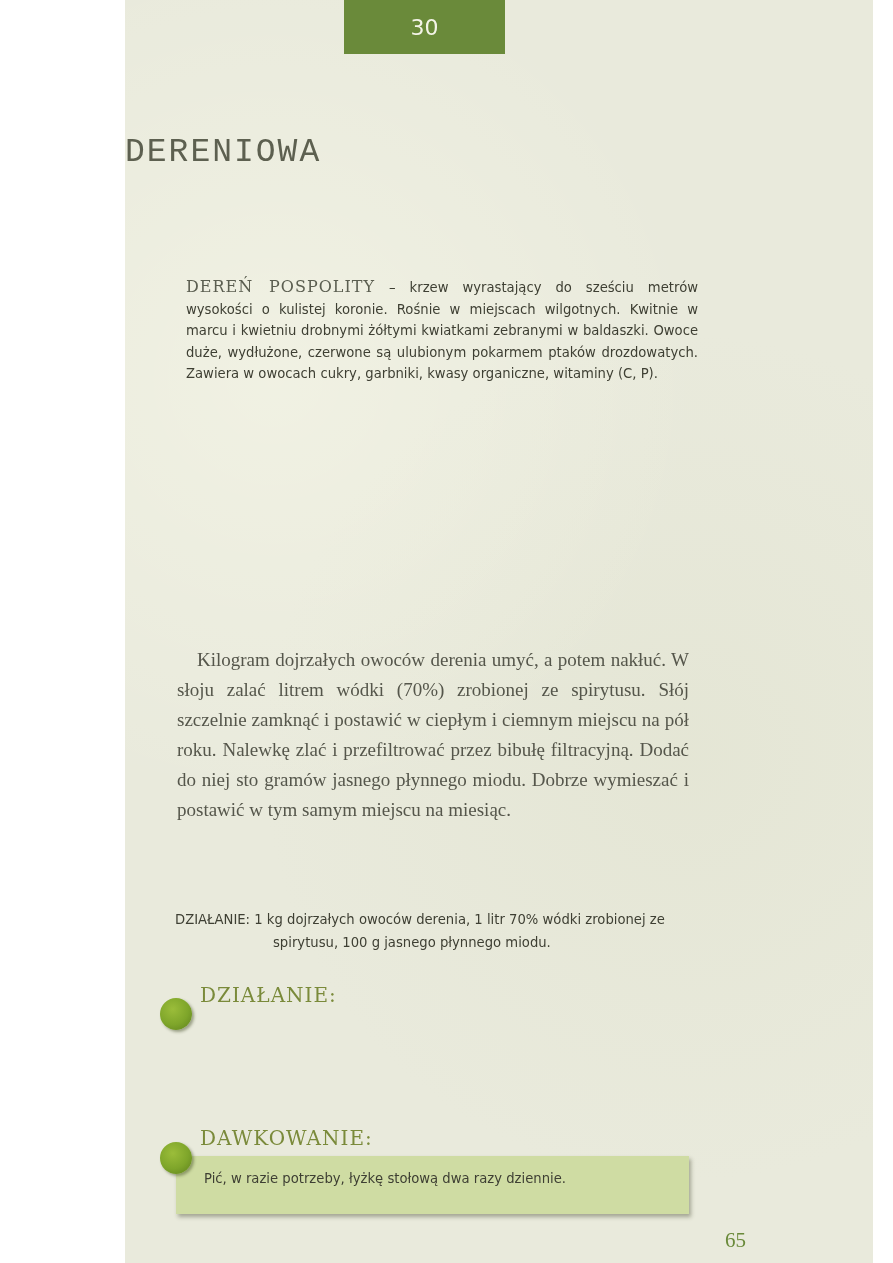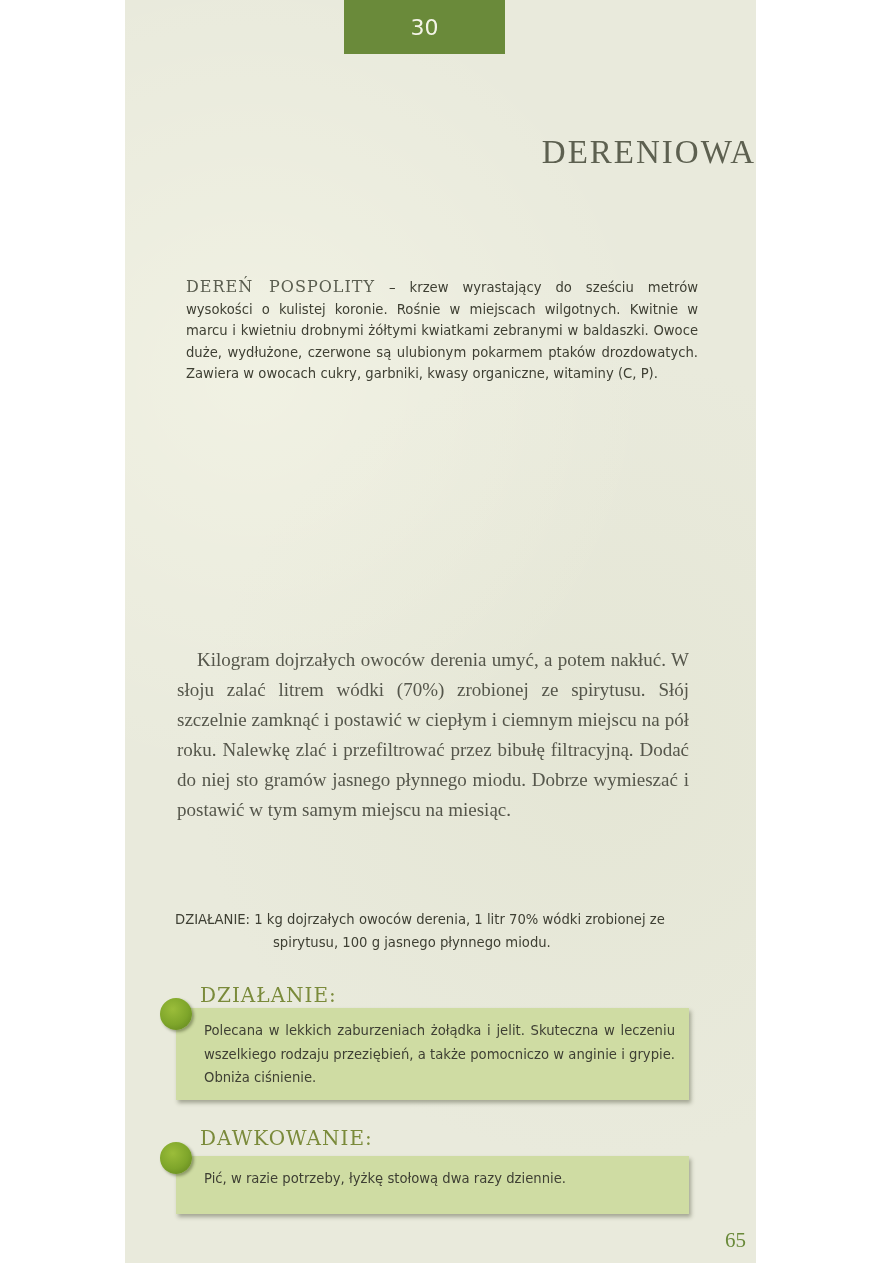--- a/index.html
+++ b/index.html
@@ -1,37 +1,37 @@
 <!DOCTYPE html>
 <html><head>
 <meta charset="utf-8">
 <style>
   html, body { margin:0; padding:0; }
   body { width:893px; height:1263px; background:#ffffff; position:relative; overflow:hidden; }
   .page {
-    position:absolute; left:125px; top:0; width:631px; height:1263px;
+    position:absolute; left:125px; top:0; width:748px; height:1263px;
     background:#e9eadc;
     background-image:
       radial-gradient(circle at 20% 30%, rgba(255,255,240,0.35) 0, rgba(255,255,240,0) 40%),
       radial-gradient(circle at 75% 60%, rgba(220,222,200,0.35) 0, rgba(220,222,200,0) 45%);
   }
   .chapter-tab {
     position:absolute; left:219px; top:0; width:161px; height:54px;
     background:#6a8a3a; color:#f4f4e8;
     font-family:"DejaVu Sans", sans-serif; font-size:22px;
     display:flex; align-items:center; justify-content:center;
   }
   .subtitle {
     position:absolute; left:0; width:100%; top:106px; text-align:center;
     font-family:"DejaVu Serif", serif; font-size:17px; letter-spacing:2px;
     color:#8a9a3e; margin-left:-20px;
   }
   .title {
-    position:absolute; left:0; width:100%; top:134px; text-align:right;
-    font-family:Liberation Serif, serif; font-size:33px; letter-spacing:2px;
+    position:absolute; left:0; width:100%; top:134px; text-align:left;
+    font-family:Liberation Mono, monospace; font-size:33px; letter-spacing:2px;
     color:#5d6050;
   }
   .intro {
     position:absolute; left:52px; top:267px; width:512px;
     font-family:"DejaVu Sans", sans-serif; font-size:13.2px; line-height:21.5px;
     color:#3e3f33; text-align:justify;
   }
   .intro .term {
     font-family:"DejaVu Serif", serif; font-size:16px; letter-spacing:1px; color:#5b5e50;
   }
@@ -82,23 +82,20 @@
     <span class="term">DEREŃ POSPOLITY</span><span> – krzew wyrastający do sześciu metrów wysokości o kulistej koronie. Rośnie w miejscach wilgotnych. Kwitnie w marcu i kwietniu drobnymi żółtymi kwiatkami zebranymi w baldaszki. Owoce duże, wydłużone, czerwone są ulubionym pokarmem ptaków drozdowatych. Zawiera w owocach cukry, garbniki, kwasy organiczne, witaminy (C, P).</span>
   </p>
 
   <p class="recipe" style="margin:0;">Kilogram dojrzałych owoców derenia umyć, a potem nakłuć. W słoju zalać litrem wódki (70%) zrobionej ze spirytusu. Słój szczelnie zamknąć i postawić w ciepłym i ciemnym miejscu na pół roku. Nalewkę zlać i przefiltrować przez bibułę filtracyjną. Dodać do niej sto gramów jasnego płynnego miodu. Dobrze wymieszać i postawić w tym samym miejscu na miesiąc.</p>
 
   <p class="ingredients" style="margin:0;">
     <span class="label">DZIAŁANIE:</span><span> 1 kg dojrzałych owoców derenia, 1 litr 70% wódki zrobionej ze spirytusu, 100 g jasnego płynnego miodu.</span>
   </p>
 
   <div class="section-head" style="top:983px;text-align:center;">DZIAŁANIE:</div>
-  <div class="box" style="top:1008px; height:92px;">
-    <span>Polecana w lekkich zaburzeniach żołądka i jelit. Skuteczna w leczeniu wszelkiego rodzaju przeziębień, a także pomocniczo w anginie i grypie. Obniża ciśnienie.</span>
-  </div>
   <div class="dot" style="left:35px; top:998px;"></div>
 
   <div class="section-head" style="top:1126px;">DAWKOWANIE:</div>
   <div class="box" style="top:1156px; height:58px; ">
     <span>Pić, w razie potrzeby, łyżkę stołową dwa razy dziennie.</span>
   </div>
   <div class="dot" style="left:35px; top:1142px;"></div>
 
   <div class="page-number">65</div>
 </div>

